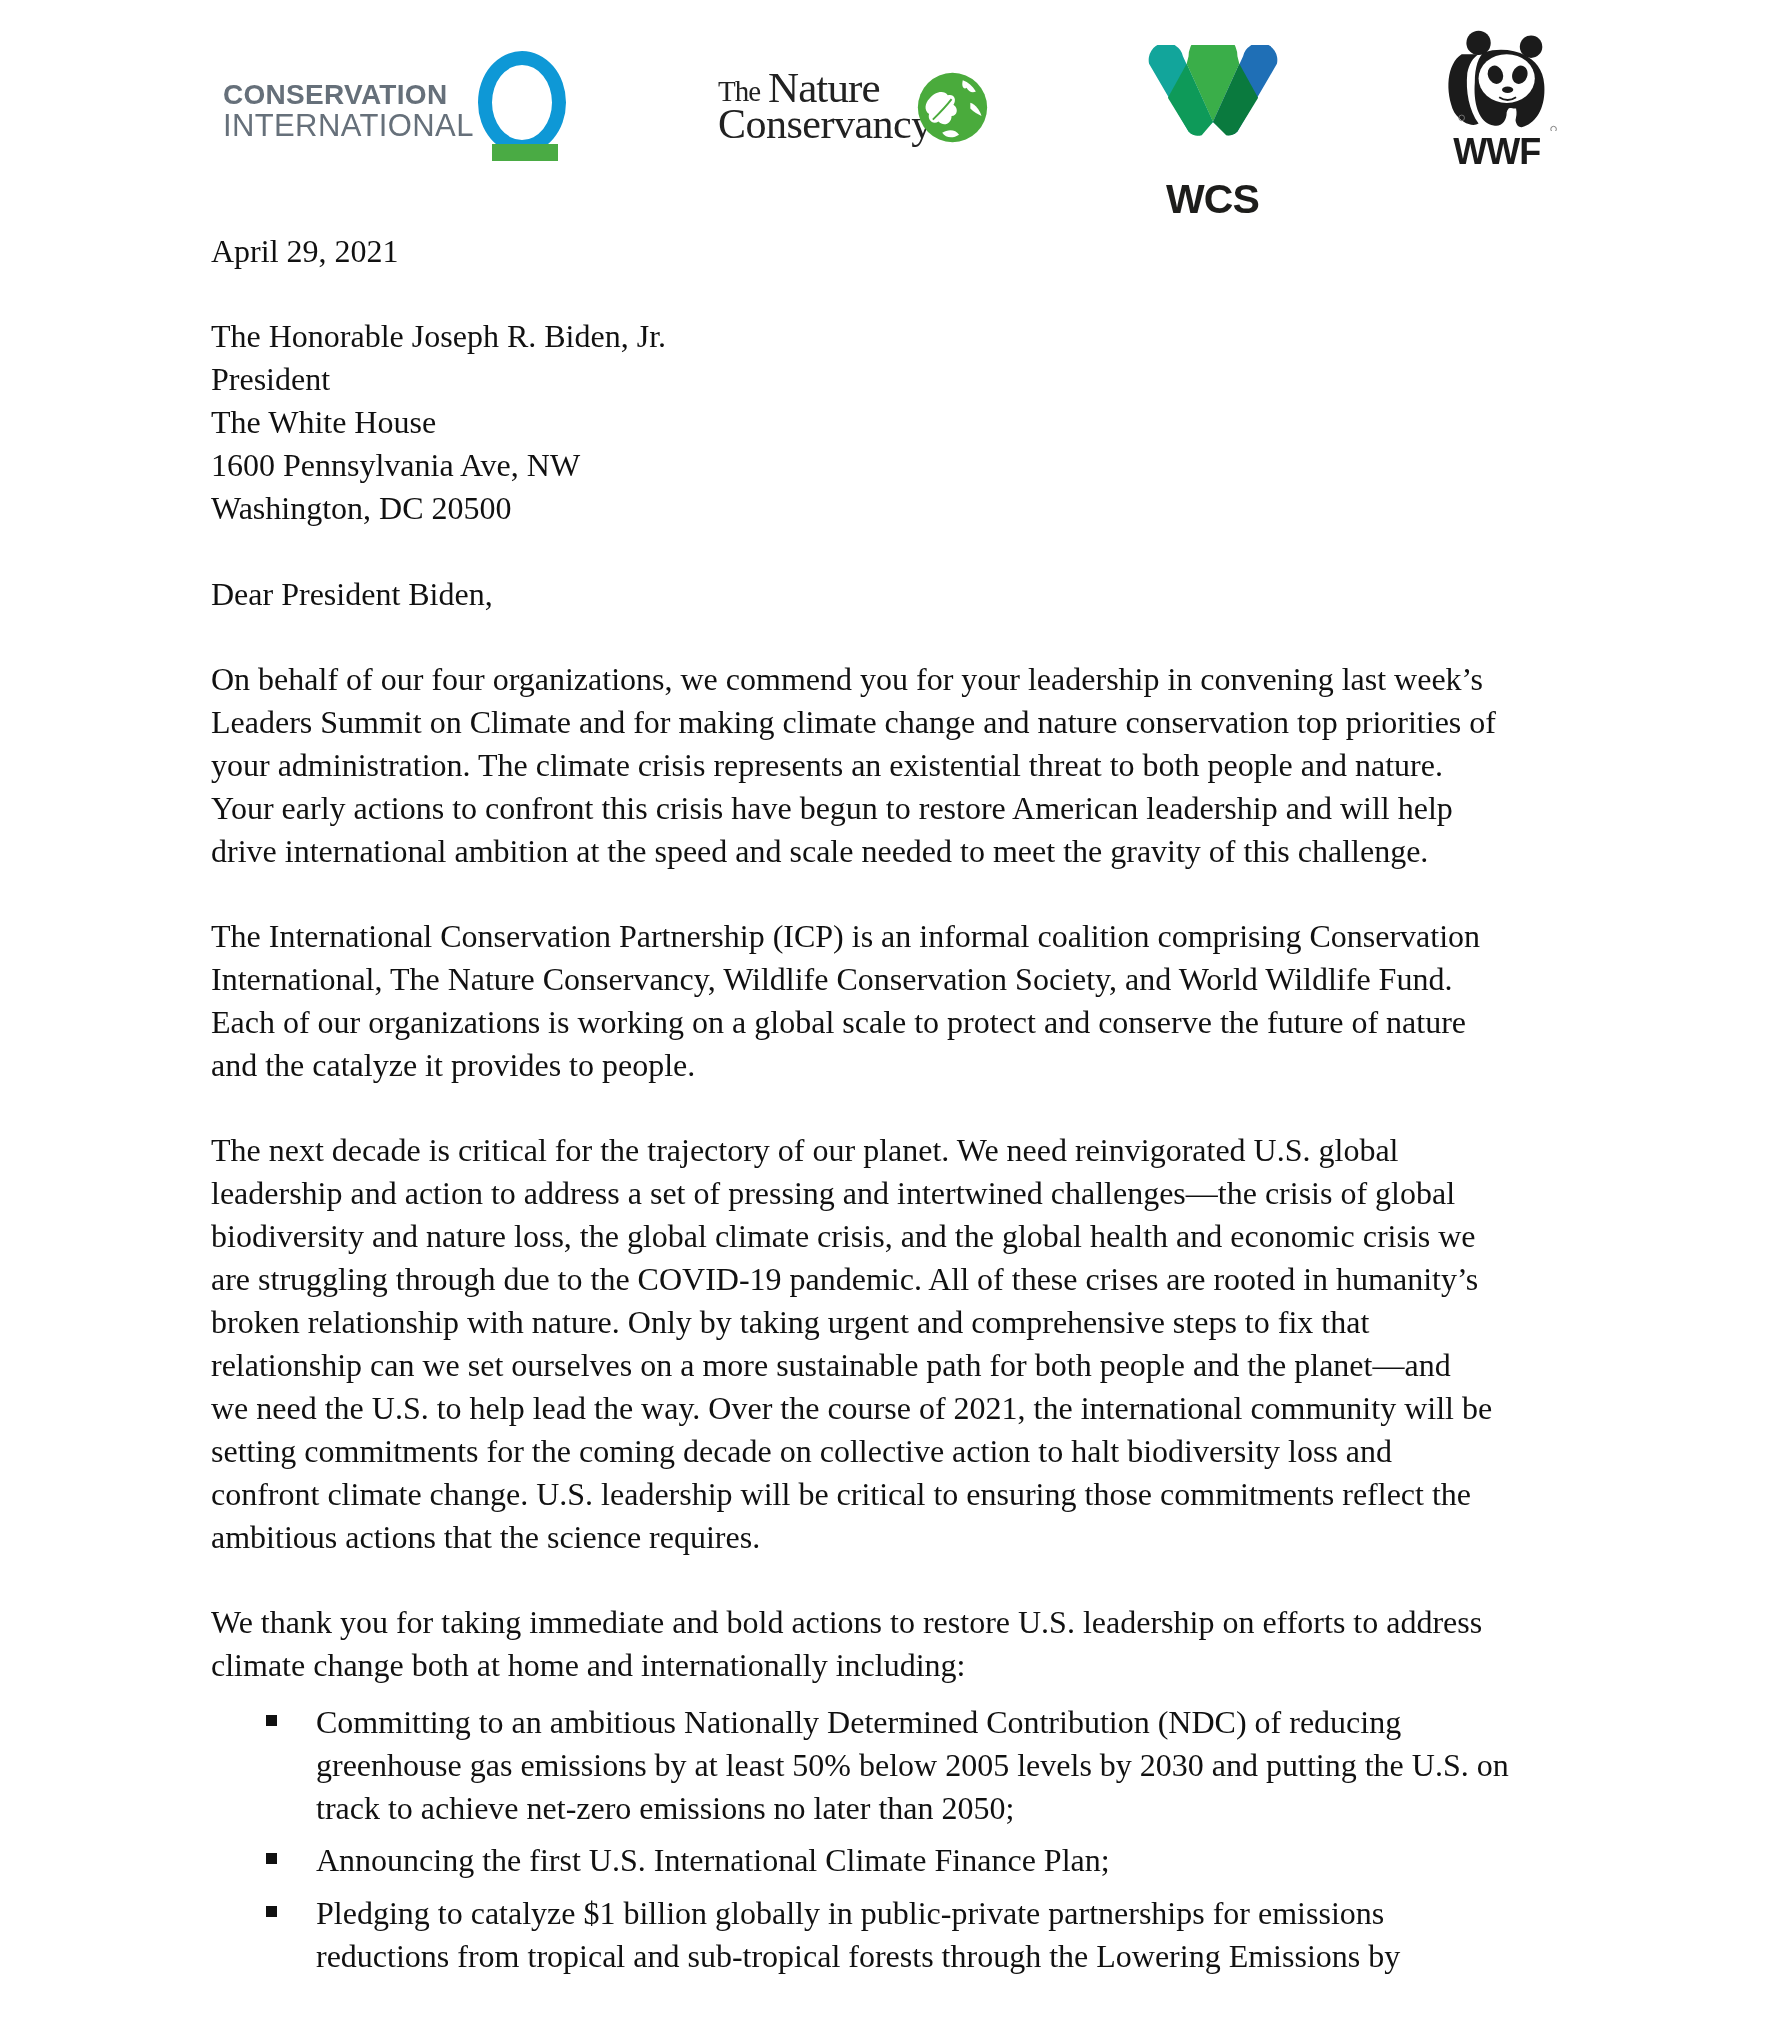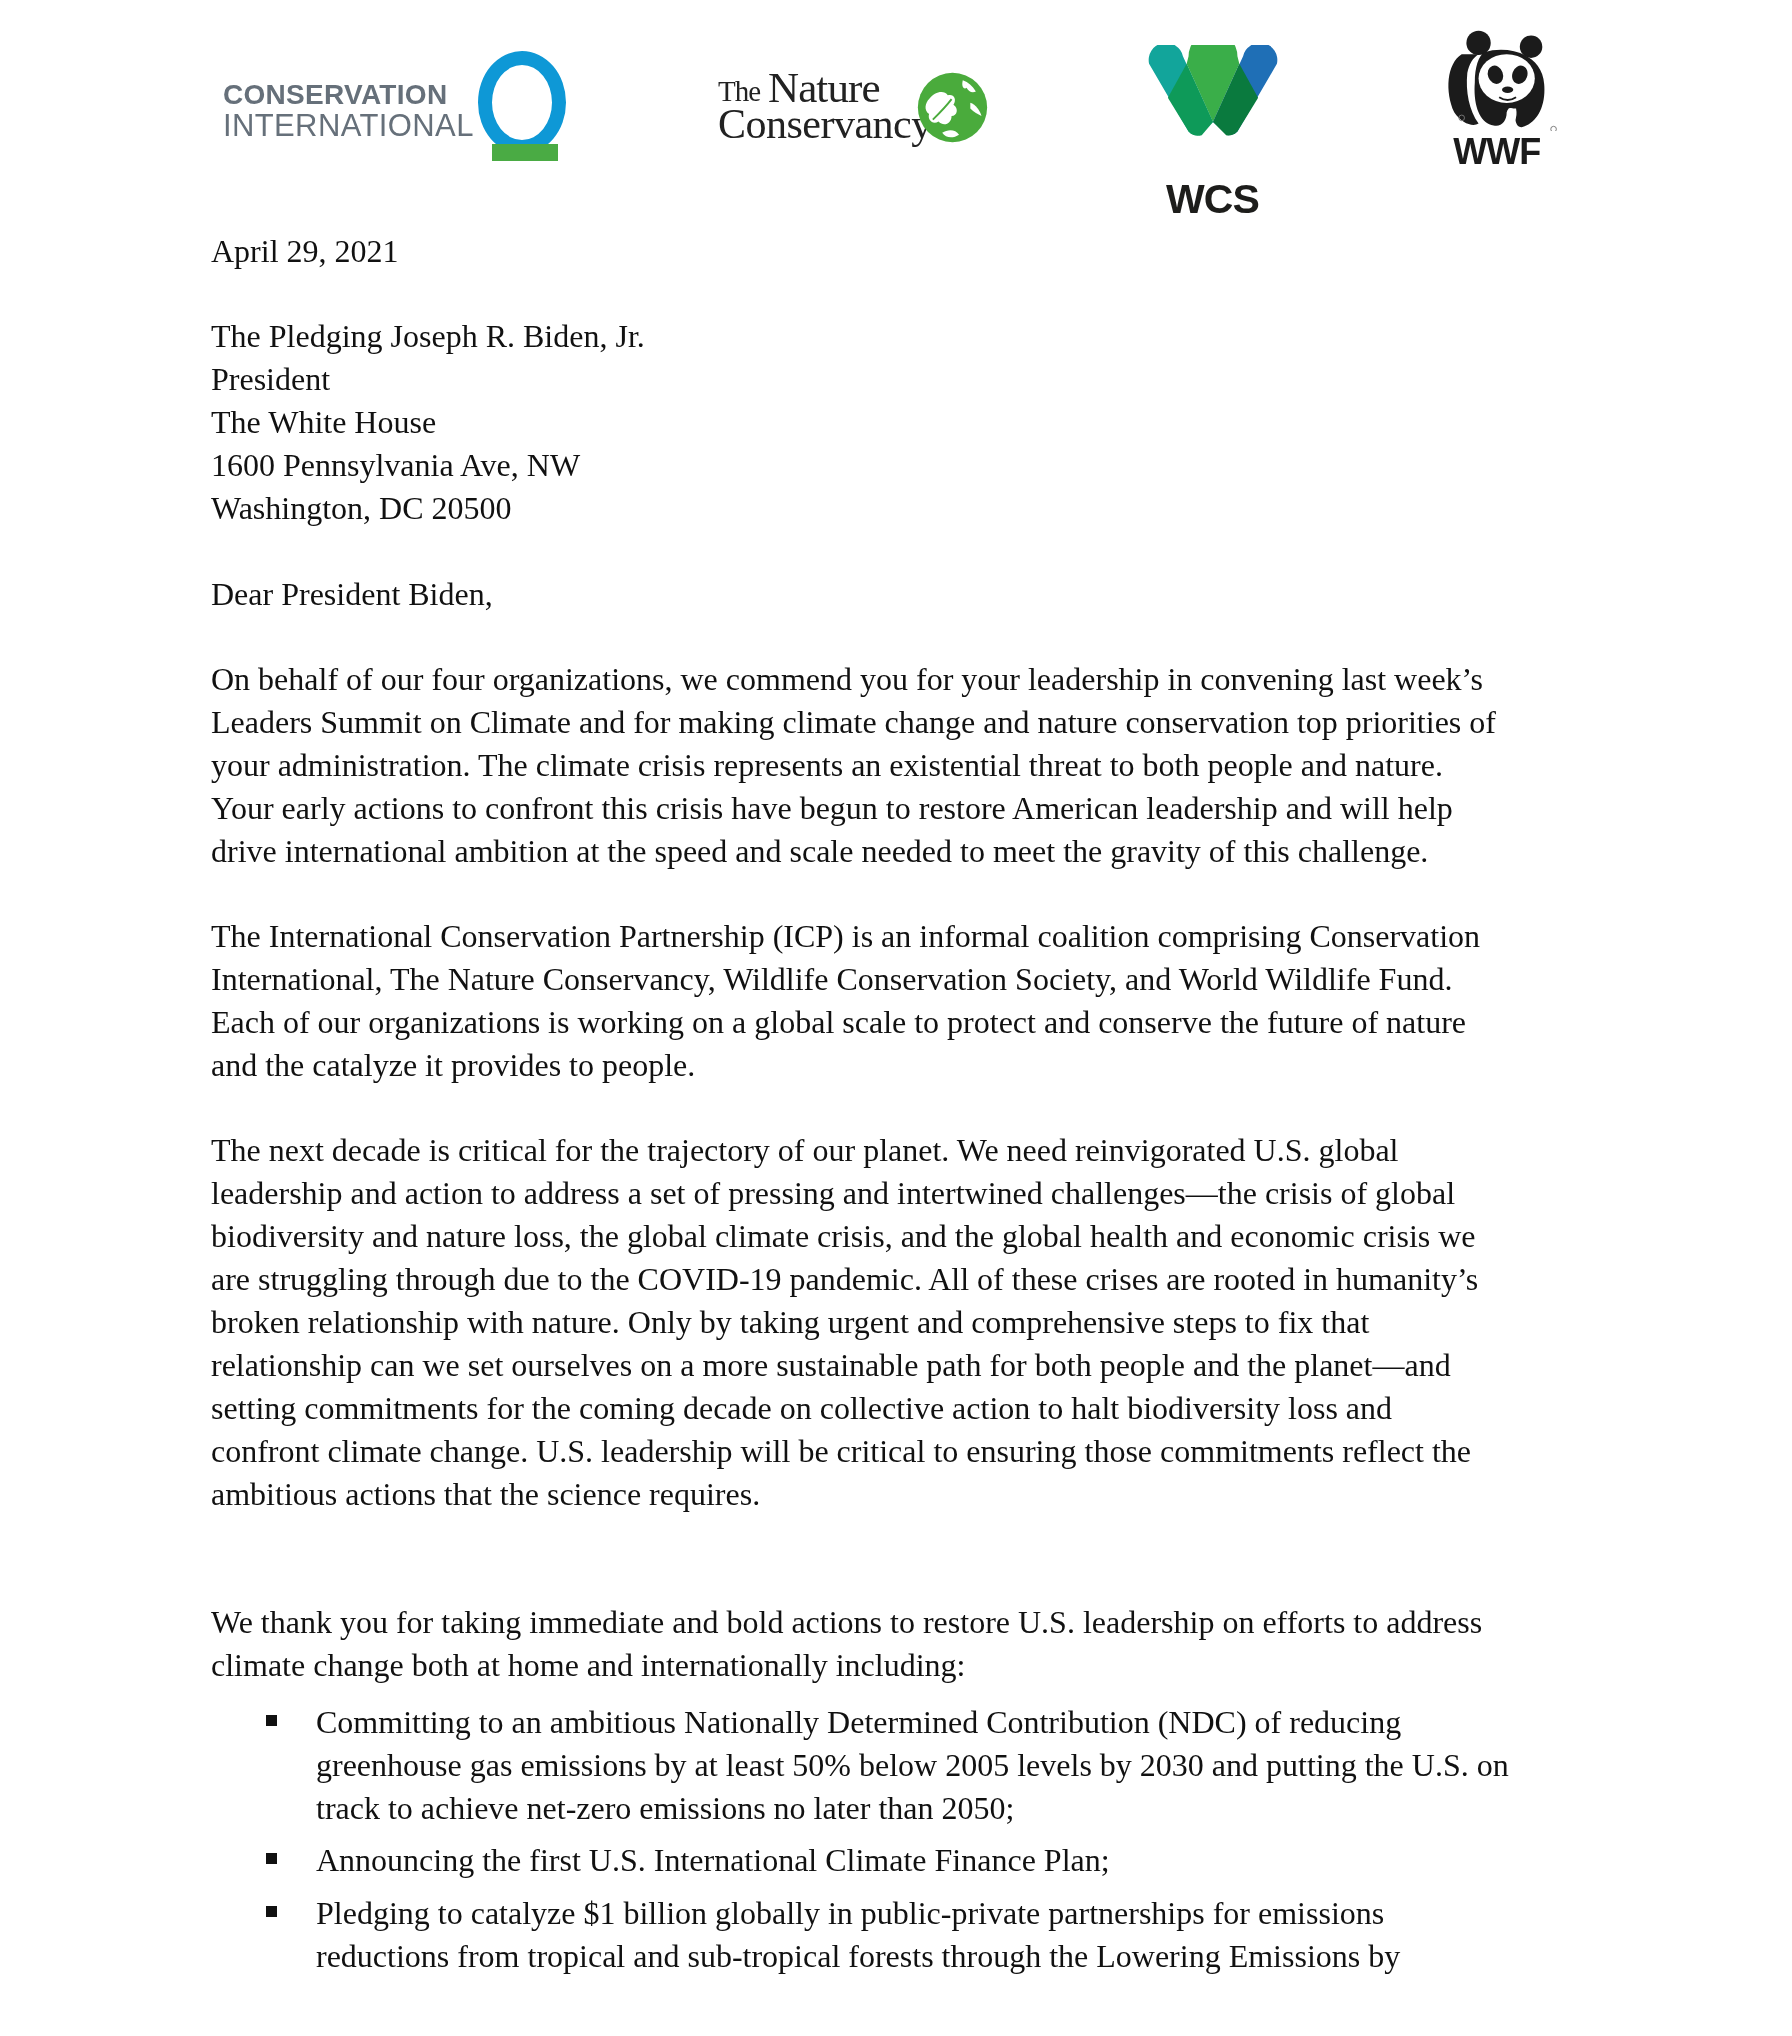--- a/index.html
+++ b/index.html
@@ -85,21 +85,21 @@
     <path d="M72 88 C74 96 74 104 70 108 C78 106 82 98 80 88 Z" fill="#ffffff"></path>
     <circle cx="22" cy="98" r="3" fill="none" stroke="#777" stroke-width="1"></circle>
     <circle cx="120" cy="110" r="3" fill="none" stroke="#777" stroke-width="1"></circle>
   </svg>
   <div class="wwf-text">WWF</div>
 </div>
 
 <div class="txt" style="top:230px">April 29, 2021</div>
 
 <div>
-  <div class="txt" style="top:315px">The Pledging Joseph R. Biden, Jr.</div>
+  <div class="txt" style="top:315px">The Honorable Joseph R. Biden, Jr.</div>
   <div class="txt" style="top:358px">President</div>
   <div class="txt" style="top:401px">The White House</div>
   <div class="txt" style="top:444px">1600 Pennsylvania Ave, NW</div>
   <div class="txt" style="top:487px">Washington, DC 20500</div>
 </div>
 
 <div class="txt" style="top:573px">Dear President Biden,</div>
 
 <div class="para" style="top:658px">
   <span class="ln">On behalf of our four organizations, we commend you for your leadership in convening last week’s</span>
@@ -116,20 +116,21 @@
   <span class="ln">and the catalyze it provides to people.</span>
 </div>
 
 <div class="para" style="top:1129px">
   <span class="ln">The next decade is critical for the trajectory of our planet. We need reinvigorated U.S. global</span>
   <span class="ln">leadership and action to address a set of pressing and intertwined challenges—the crisis of global</span>
   <span class="ln">biodiversity and nature loss, the global climate crisis, and the global health and economic crisis we</span>
   <span class="ln">are struggling through due to the COVID-19 pandemic. All of these crises are rooted in humanity’s</span>
   <span class="ln">broken relationship with nature. Only by taking urgent and comprehensive steps to fix that</span>
   <span class="ln">relationship can we set ourselves on a more sustainable path for both people and the planet—and</span>
+  <span class="ln">we need the U.S. to help lead the way. Over the course of 2021, the international community will be</span>
   <span class="ln">setting commitments for the coming decade on collective action to halt biodiversity loss and</span>
   <span class="ln">confront climate change. U.S. leadership will be critical to ensuring those commitments reflect the</span>
   <span class="ln">ambitious actions that the science requires.</span>
 </div>
 
 <div class="para" style="top:1601px">
   <span class="ln">We thank you for taking immediate and bold actions to restore U.S. leadership on efforts to address</span>
   <span class="ln">climate change both at home and internationally including:</span>
 </div>
 

